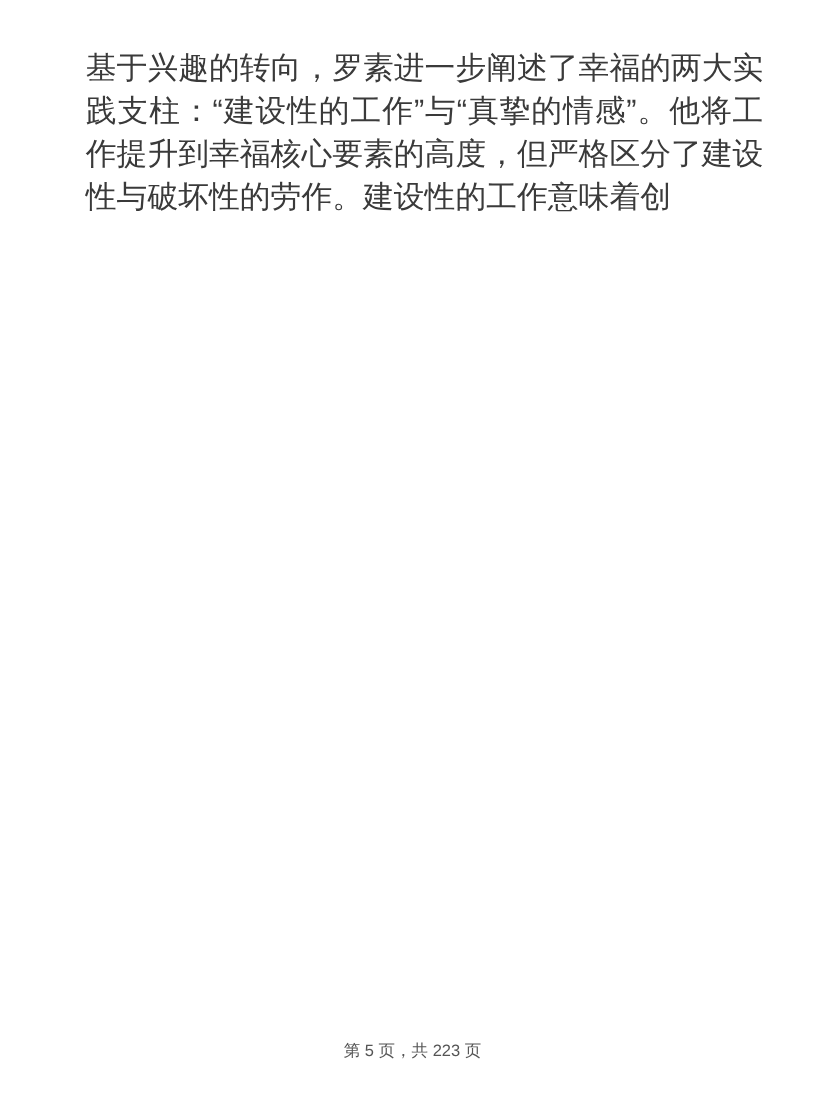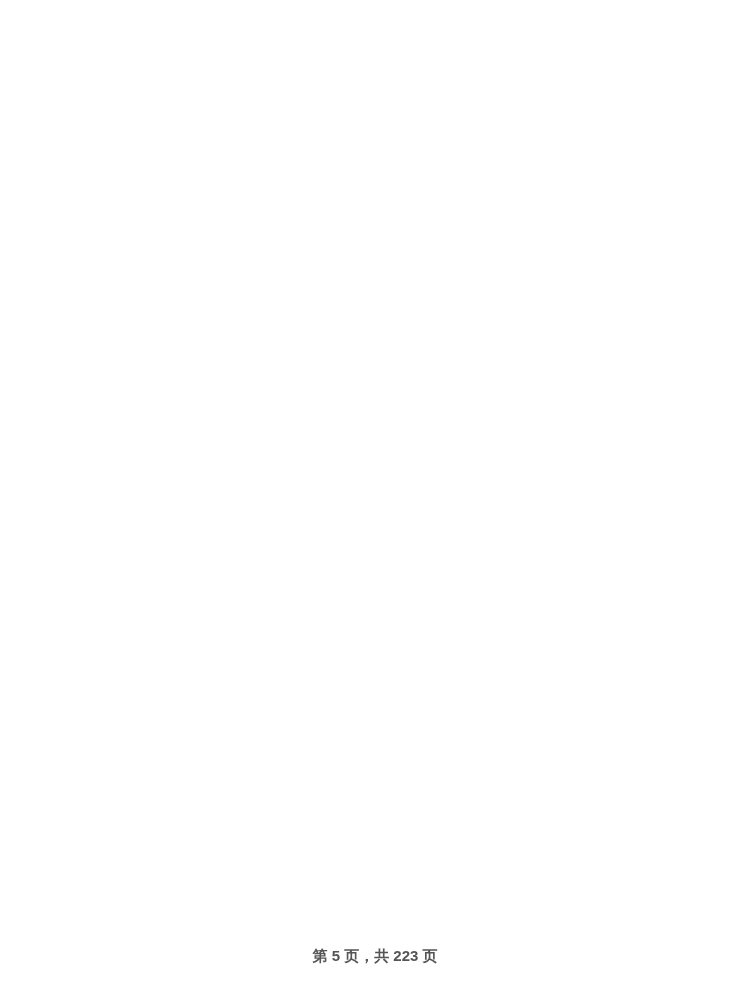--- a/index.html
+++ b/index.html
@@ -32,23 +32,23 @@
   }
   .page-footer {
     position: absolute;
     left: 0;
     right: 0;
     top: 946px;
     text-align: center;
     font-size: 15px;
     line-height: 20px;
     color: #555555;
-    font-weight: bold;
   }
 </style>
 </head>
 <body>
 
 <div class="doc-page">
   <div class="page-body">
+    <p>基于兴趣的转向，罗素进一步阐述了幸福的两大实践支柱：“建设性的工作”与“真挚的情感”。他将工作提升到幸福核心要素的高度，但严格区分了建设性与破坏性的劳作。建设性的工作意味着创</p>
   </div>
   <div class="page-footer">第 5 页，共 223 页</div>
 </div>
 
 </body></html>

